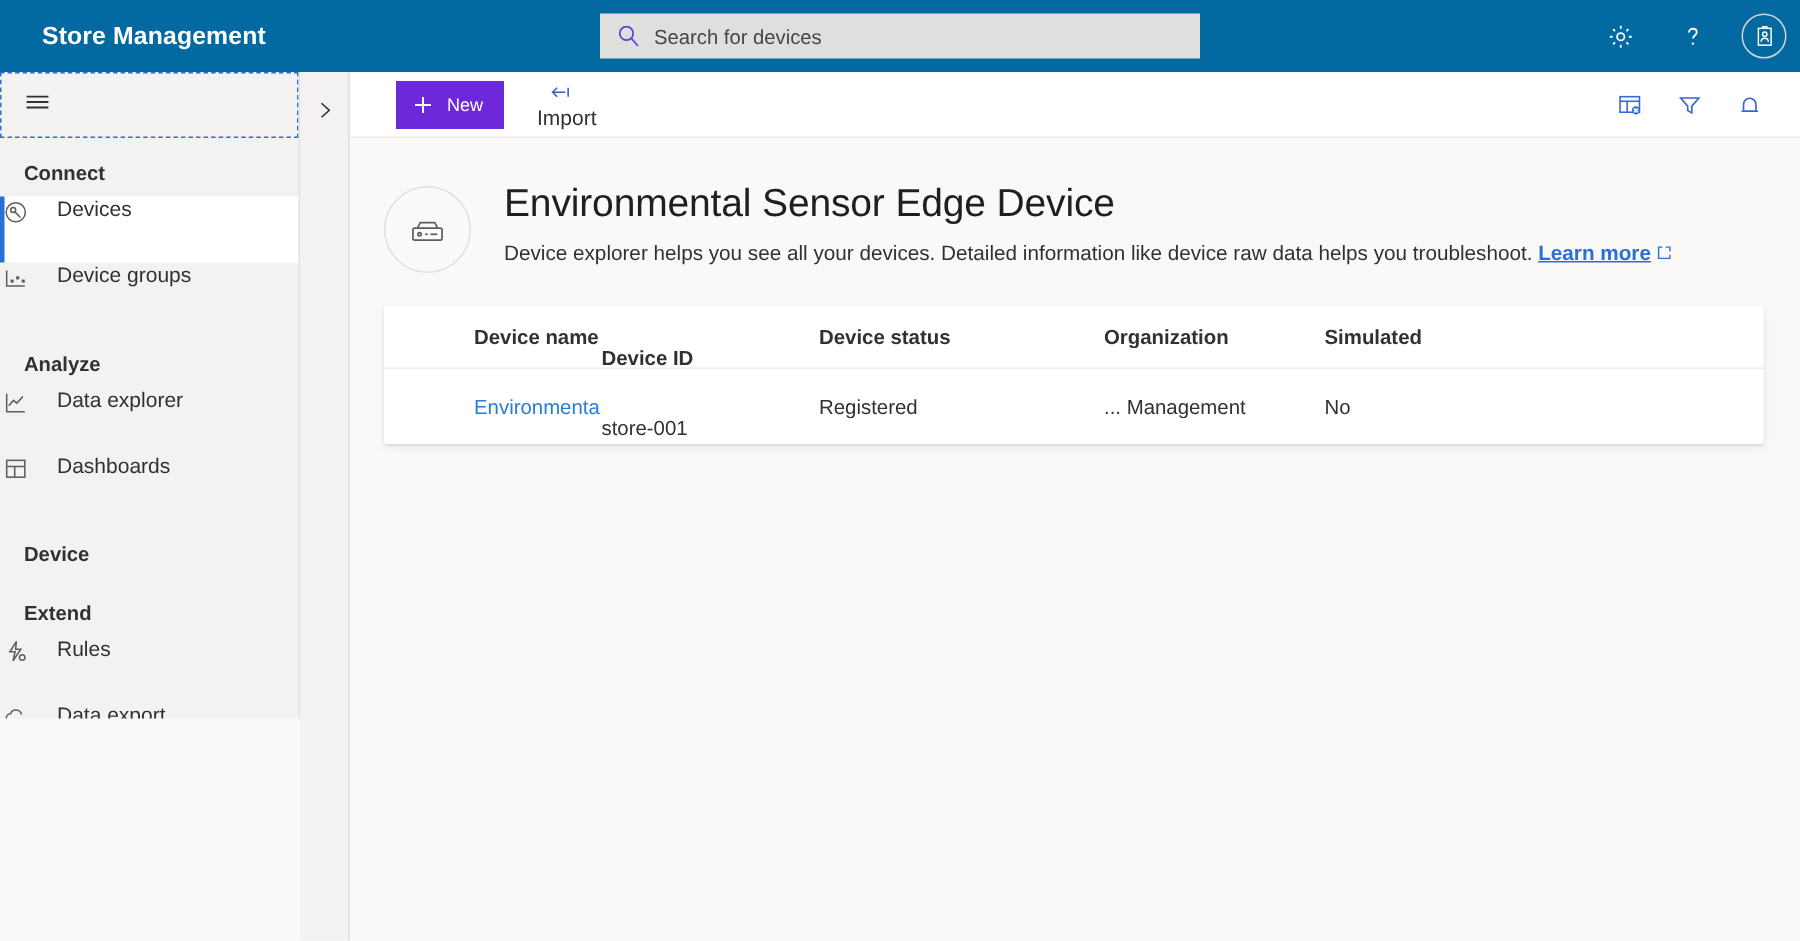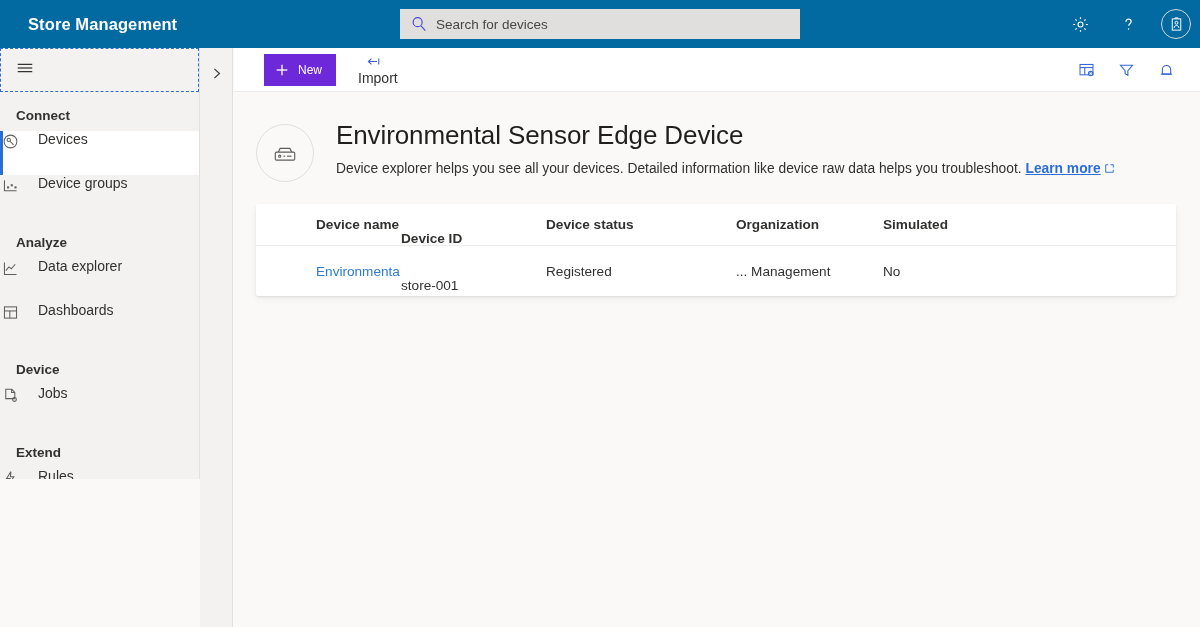--- a/index.html
+++ b/index.html
@@ -289,30 +289,20 @@
         <rect x="4" y="4.5" width="14" height="13"></rect>
         <line x1="4" y1="9.2" x2="18" y2="9.2"></line>
         <line x1="10.2" y1="9.2" x2="10.2" y2="17.5"></line>
       </svg>
     </span>
     <span class="nav-label">Dashboards</span>
   </div>
 
   <div class="nav-section">Device</div>
 
-  <div class="nav-item">
-    <span class="nav-icon">
-      <svg viewBox="0 0 22 22" width="19" height="19" fill="none" stroke="currentColor" stroke-width="1.2">
-        <path d="M5.5 3.8h7l3.5 3.6v7.2h-10.5z"></path>
-        <path d="M12.3 3.8v3.7h3.7"></path>
-        <circle cx="15.6" cy="15.6" r="2.2"></circle>
-      </svg>
-    </span>
-    <span class="nav-label">Jobs</span>
-  </div>
 
   <div class="nav-section">Extend</div>
 
   <div class="nav-item">
     <span class="nav-icon">
       <svg viewBox="0 0 22 22" width="19" height="19" fill="none" stroke="currentColor" stroke-width="1.2">
         <path d="M11.5 3l-5 8h4l-1.6 7 6-9h-4z"></path>
         <circle cx="16" cy="15.4" r="2.1"></circle>
       </svg>
     </span>

